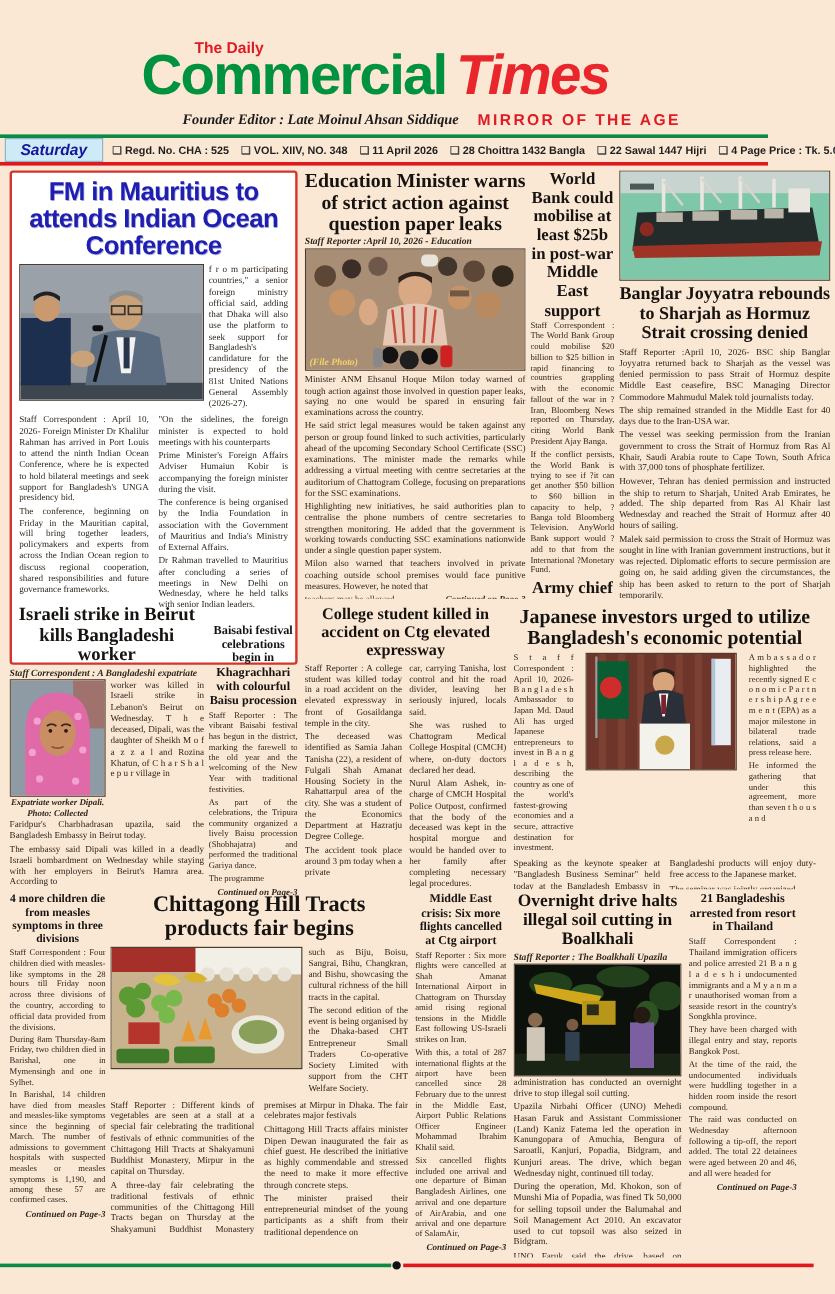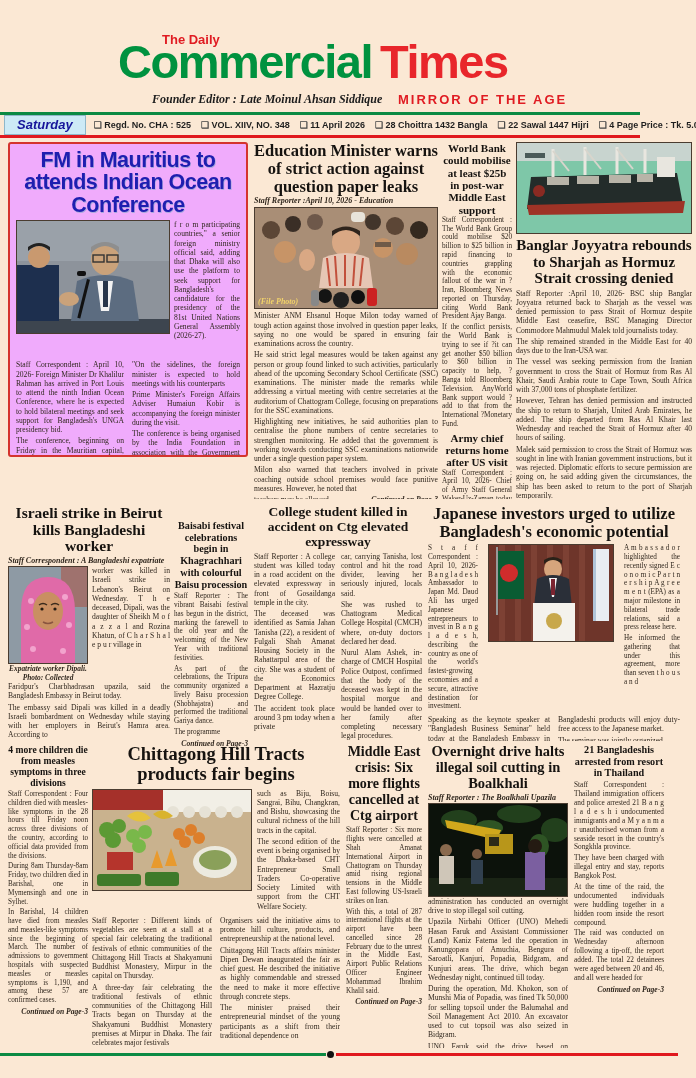--- a/index.html
+++ b/index.html
@@ -11,21 +11,21 @@
   .zone { position:absolute; overflow:hidden; box-sizing:border-box; }
 
   
   .masthead { position:absolute; top:0; left:0; width:696px; height:112px; }
   .the-daily { position:absolute; left:162px; top:32px; font-family:"Liberation Sans",sans-serif;
                font-weight:bold; font-size:13px; color:#e01b22; }
   .logo { position:absolute; left:118px; top:38px; width:460px; white-space:nowrap;
           font-family:"Liberation Sans",sans-serif; font-weight:bold; font-size:47px;
           letter-spacing:-1.5px; line-height:1; }
   .logo-green { color:#00923f; }
-  .logo-red   { color:#e8262b; margin-left:8px; }
+  .logo-red   { color:#e8262b; margin-left:8px;font-style:italic; }
   .founder { position:absolute; left:152px; top:92px; font-style:italic; font-weight:bold;
              font-size:12px; color:#1c1c1c; }
   .motto { position:absolute; left:398px; top:92px; font-family:"Liberation Sans",sans-serif;
            font-weight:bold; font-size:13px; letter-spacing:2px; color:#e01b22; }
 
   
   .dateline { position:absolute; top:112px; left:0; width:640px; height:26px;
               border-top:3px solid #0b8a43; border-bottom:3px solid #e0181e;
               display:flex; align-items:center; gap:8px; padding:0 4px; box-sizing:border-box; }
   .day-badge { background:#cdeaf6; color:#15159a; border:1px solid #8fb7c9;
@@ -39,38 +39,38 @@
   .para { margin:0 0 2px 0; font-size:7.6px; line-height:1.22; text-align:justify; }
   .byline { font-size:8px; font-weight:bold; font-style:italic; margin:1px 0; }
   .caption { font-size:7.4px; font-weight:bold; font-style:italic; text-align:center; line-height:1.15; margin-top:1px; }
   .cont-line { display:flex; justify-content:space-between; font-size:7.6px; margin-top:1px; }
   .cont { font-weight:bold; font-style:italic; white-space:nowrap; }
   figure { margin:0; }
   .photo-frame { border:1px solid #4a3c30; display:block; }
   h2,h3,h4 { margin:0; text-align:center; color:#161310; font-weight:bold; }
 
   
-  .fm-box { left:8px; top:142px; width:240px; height:315px; background:#f0abfc;
+  .fm-box { left:8px; top:142px; width:240px; height:412px; background:#ffffff;
             border:2px solid #d4342e; border-radius:3px; padding:5px 6px; }
   .fm-head { font-family:"Liberation Sans",sans-serif; font-size:21.5px; line-height:1.04;
              color:#1e1eb0; letter-spacing:-0.5px; text-shadow:0.6px 0.6px 0 #a9a9dd; }
   .fm-top { display:flex; gap:4px; margin-top:4px; }
   .fm-side { width:74px; }
-  .fm-cols { column-count:2; column-gap:8px; margin-top:18px; height:168px; overflow:hidden; }
+  .fm-cols { column-count:2; column-gap:8px; margin-top:3px; height:168px; overflow:hidden; }
 
   
   .edu { left:254px; top:142px; width:184px; height:357px; }
   .edu-head { font-size:16.5px; line-height:1.08; }
   .edu-photo-wrap { position:relative; margin:2px 0; }
   .photo-label { position:absolute; left:4px; bottom:3px; color:#f2d36a; font-size:8px;
                  font-weight:bold; font-style:italic; }
 
   
   .wb { left:442px; top:142px; width:70px; height:357px; }
-  .wb-head, .army-head { font-size:11px; line-height:1.12; }
+  .wb-head, .army-head { font-size:14px; line-height:1.12; }
   .wb .para { font-size:7.2px; }
   .army-head { margin-top:3px; }
 
   
   .ship { left:516px; top:142px; width:176px; height:357px; }
   .ship-head { font-size:15px; line-height:1.1; margin:3px 0 2px; }
 
   
   .isr { left:8px; top:505px; width:162px; height:236px; }
   .isr-head { font-size:15.5px; line-height:1.08; }
@@ -106,21 +106,21 @@
 
   
   .fair { left:92px; top:744px; width:248px; height:304px; }
   .fair-head { font-size:18.5px; line-height:1.1; }
   .fair-row { display:flex; gap:5px; margin-top:4px; }
   .fair-side { flex:1; }
   .fair-cols { column-count:2; column-gap:8px; margin-top:3px; height:136px; overflow:hidden; }
 
   
   .me { left:346px; top:744px; width:76px; height:304px; }
-  .me-head { font-size:14px; line-height:1.15; margin-bottom:2px; }
+  .me-head { font-size:10px; line-height:1.15; margin-bottom:2px; }
   .me .para { font-size:7.2px; }
 
   
   .ov { left:428px; top:744px; width:140px; height:304px; }
   .ov-head { font-size:14.5px; line-height:1.1; }
   .ov .byline { text-align:justify; }
 
   
   .th { left:574px; top:744px; width:90px; height:304px; }
   .th-head { font-size:10.2px; line-height:1.15; margin-bottom:2px; }
@@ -462,32 +462,32 @@
         </svg>
       </figure>
       <div class="fair-side">
           <p class="para">such as Biju, Boisu, Sangrai, Bihu, Changkran, and Bishu, showcasing the cultural richness of the hill tracts in the capital.</p>
           <p class="para">The second edition of the event is being organised by the Dhaka-based CHT Entrepreneur Small Traders Co-operative Society Limited with support from the CHT Welfare Society.</p>
         </div>
     </div>
     <div class="fair-cols">
         <p class="para">Staff Reporter : Different kinds of vegetables are seen at a stall at a special fair celebrating the traditional festivals of ethnic communities of the Chittagong Hill Tracts at Shakyamuni Buddhist Monastery, Mirpur in the capital on Thursday.</p>
         <p class="para">A three-day fair celebrating the traditional festivals of ethnic communities of the Chittagong Hill Tracts began on Thursday at the Shakyamuni Buddhist Monastery premises at Mirpur in Dhaka. The fair celebrates major festivals</p>
-        <p class="para">Organisers said the initiative aims to promote hill culture, products, and entrepreneurship at the national level.</p>
         <p class="para">Chittagong Hill Tracts affairs minister Dipen Dewan inaugurated the fair as chief guest. He described the initiative as highly commendable and stressed the need to make it more effective through concrete steps.</p>
         <p class="para">The minister praised their entrepreneurial mindset of the young participants as a shift from their traditional dependence on</p>
       </div>
 
   </section>
 
   <section class="zone me">
     <h3 class="me-head">Middle East crisis: Six more flights cancelled at Ctg airport</h3>
     <div>
         <p class="para">Staff Reporter : Six more flights were cancelled at Shah Amanat International Airport in Chattogram on Thursday amid rising regional tensions in the Middle East following US-Israeli strikes on Iran.</p>
         <p class="para">With this, a total of 287 international flights at the airport have been cancelled since 28 February due to the unrest in the Middle East, Airport Public Relations Officer Engineer Mohammad Ibrahim Khalil said.</p>
+        <p class="para">Six cancelled flights included one arrival and one departure of Biman Bangladesh Airlines, one arrival and one departure of AirArabia, and one arrival and one departure of SalamAir,</p>
       </div>
     <div class="cont-line">
       <span></span>
       <span class="cont">Continued on Page-3</span>
     </div>
   </section>
 
   <section class="zone ov">
     <h2 class="ov-head">Overnight drive halts illegal soil cutting in Boalkhali</h2>
     <div class="byline">Staff Reporter : The Boalkhali Upazila</div>

